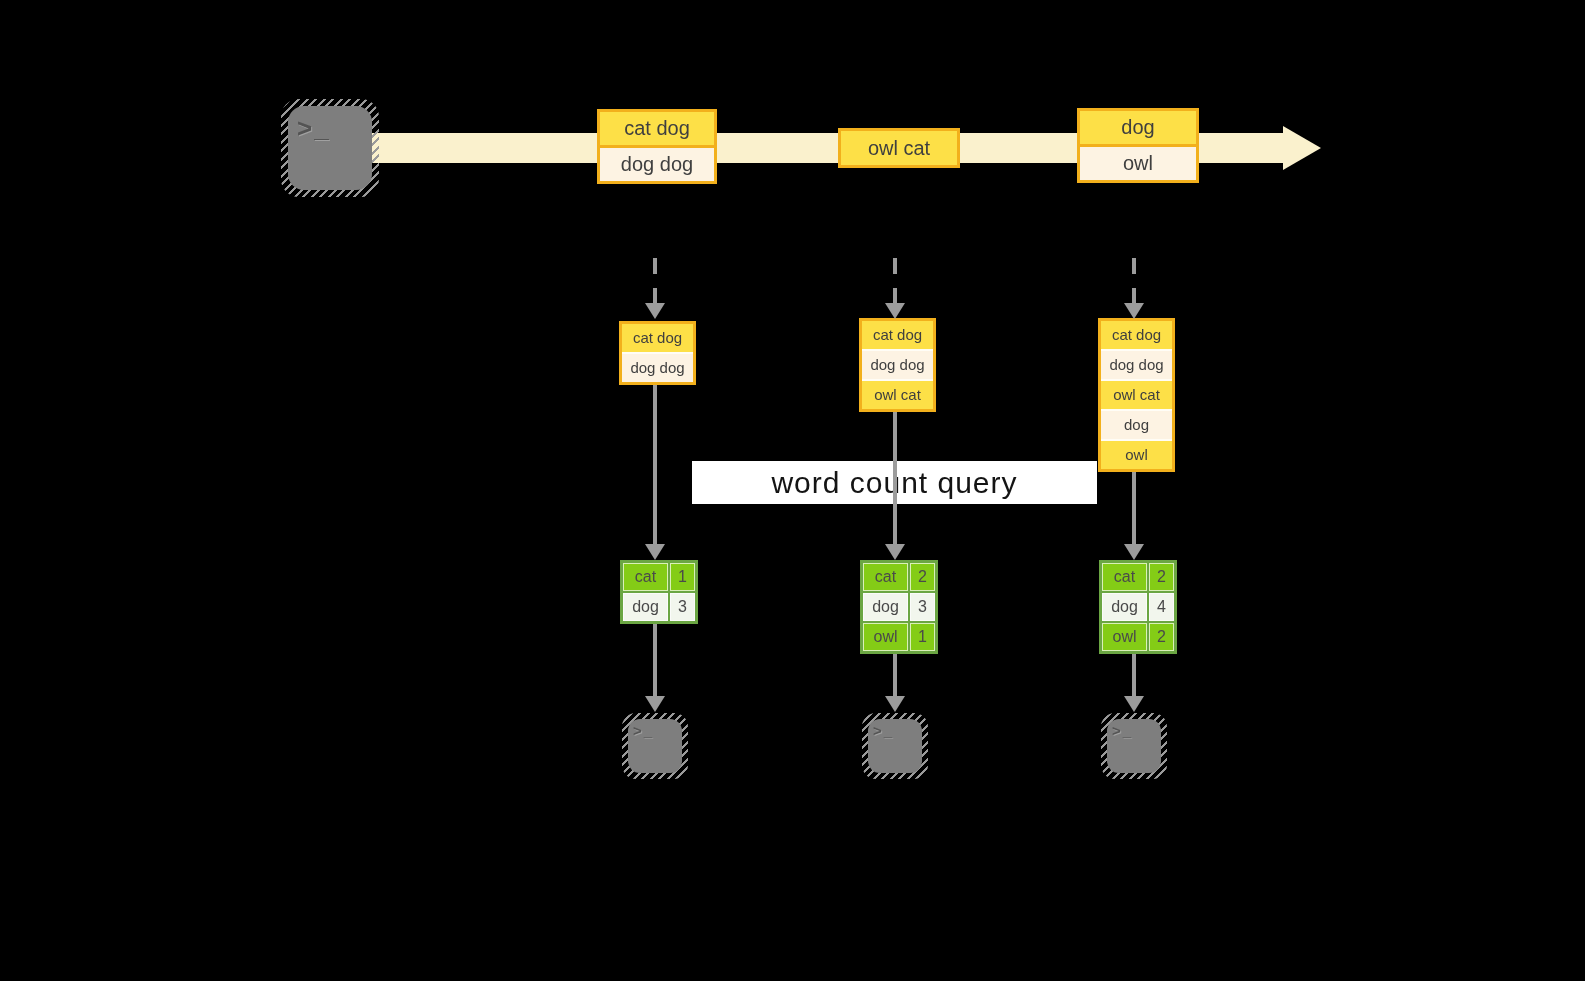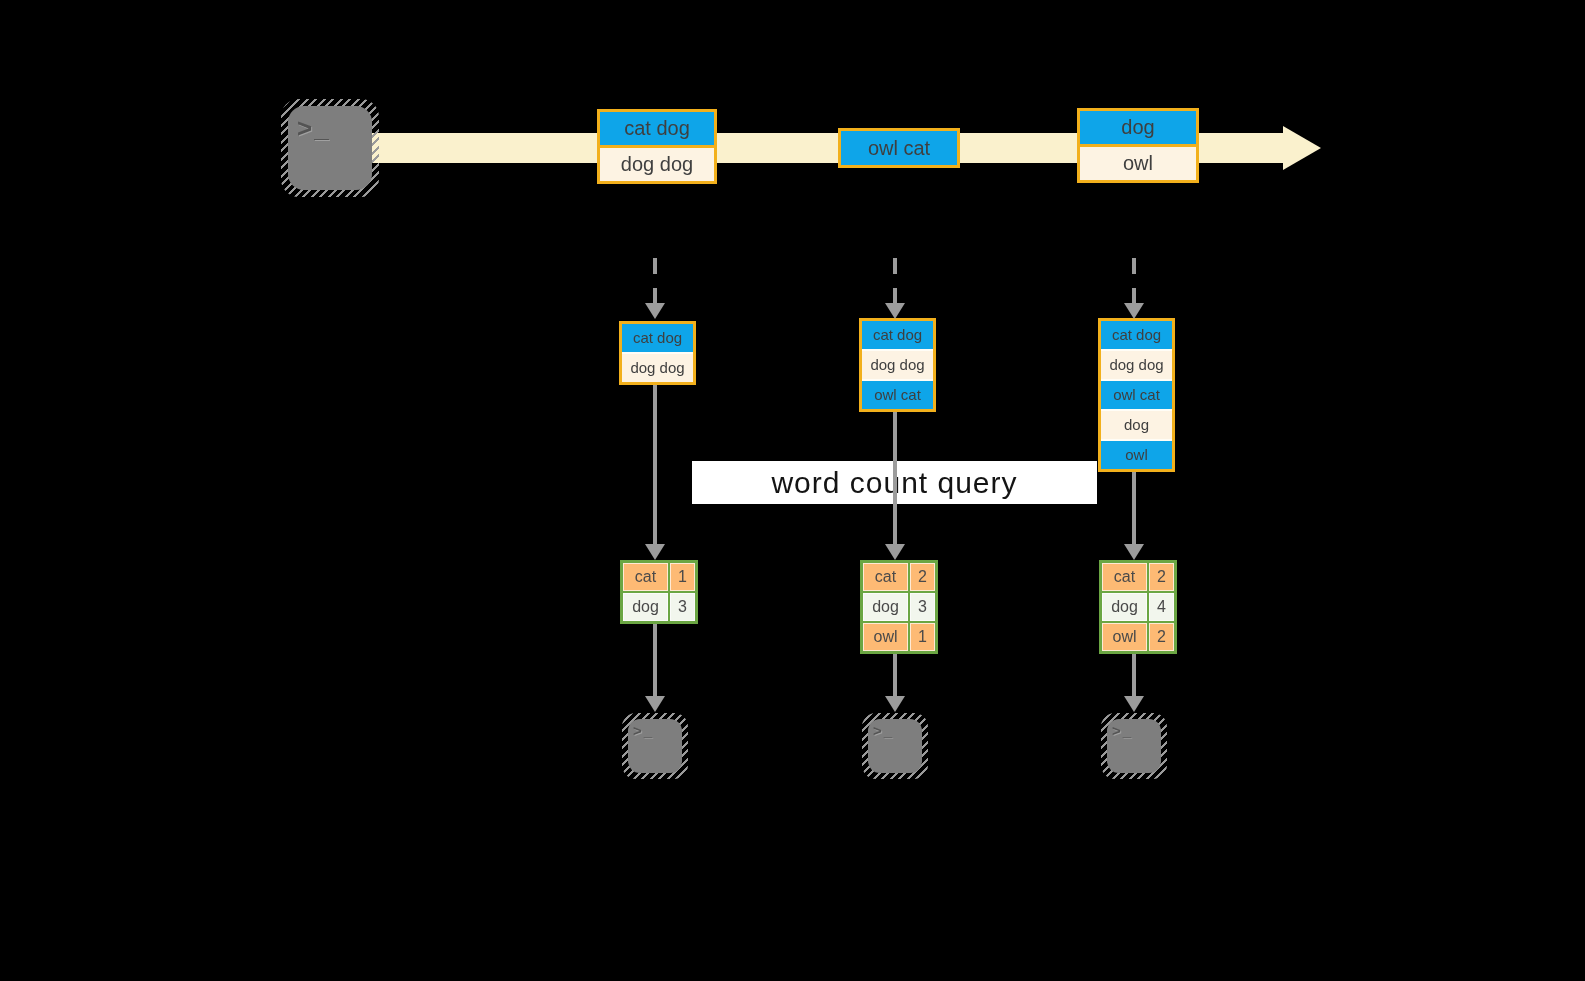--- a/index.html
+++ b/index.html
@@ -18,21 +18,21 @@
   .band-head{position:absolute;left:1283px;top:126px;width:0;height:0;
              border-top:22px solid transparent;border-bottom:22px solid transparent;
              border-left:38px solid #faf1cd;z-index:1;}
 
   
   .evbox{position:absolute;border:3px solid #f2b01c;z-index:2;text-align:center;
          color:#3f3f3f;font-size:20px;}
   .evrow{height:33px;line-height:33px;}
   .evrow + .evrow{border-top:3px solid #f2b01c;}
   .erow1{height:34px;line-height:34px;}
-  .fill-a{background:#0ea5e9;}
+  .fill-a{background:#fde047;}
   .fill-b{background:#fdf3e3;}
 
   
   .dash{position:absolute;width:4px;z-index:2;
         background:repeating-linear-gradient(to bottom,#9c9c9c 0 16px,transparent 16px 30px);}
   .vline{position:absolute;width:4px;background:#9c9c9c;z-index:3;}
   .ahead{position:absolute;width:0;height:0;border-left:10px solid transparent;
          border-right:10px solid transparent;border-top:16px solid #9c9c9c;z-index:3;}
 
   
@@ -47,21 +47,21 @@
   .qlabel span{position:relative;z-index:4;font-size:30px;font-weight:300;color:#141414;
                letter-spacing:1px;}
 
   
   .wtable{position:absolute;border:3px solid #6ba643;z-index:2;font-size:16px;color:#4a4a4a;}
   .trow{display:flex;height:28px;line-height:28px;}
   .trow + .trow{border-top:2px solid #6ba643;}
   .tword{flex:1;text-align:center;box-shadow:inset 0 0 0 1px rgba(255,255,255,.7);}
   .tcount{width:25px;border-left:2px solid #6ba643;text-align:center;
           box-shadow:inset 0 0 0 1px rgba(255,255,255,.7);}
-  .row-a{background:#fdba74;}
+  .row-a{background:#84cc16;}
   .row-b{background:#f2f6ed;}
 </style>
 </head>
 <body>
 
 <div class="stage">
 
   <div class="band"></div>
   <div class="band-head"></div>
 

